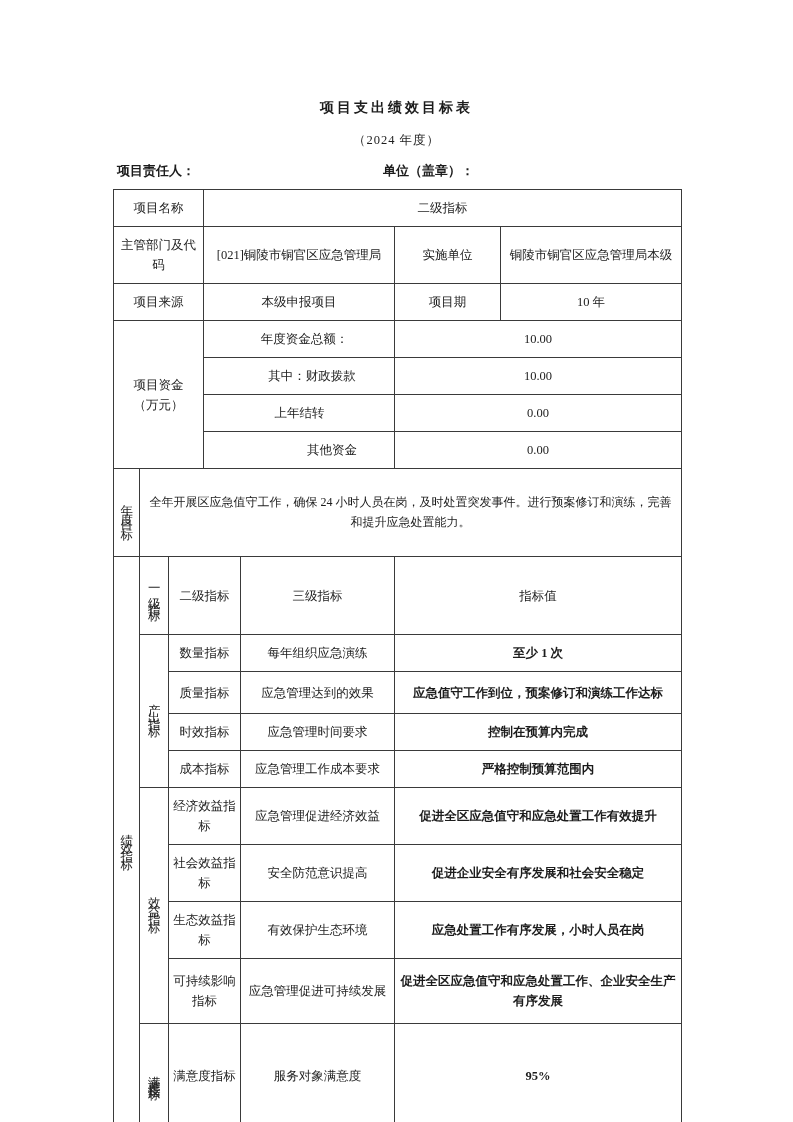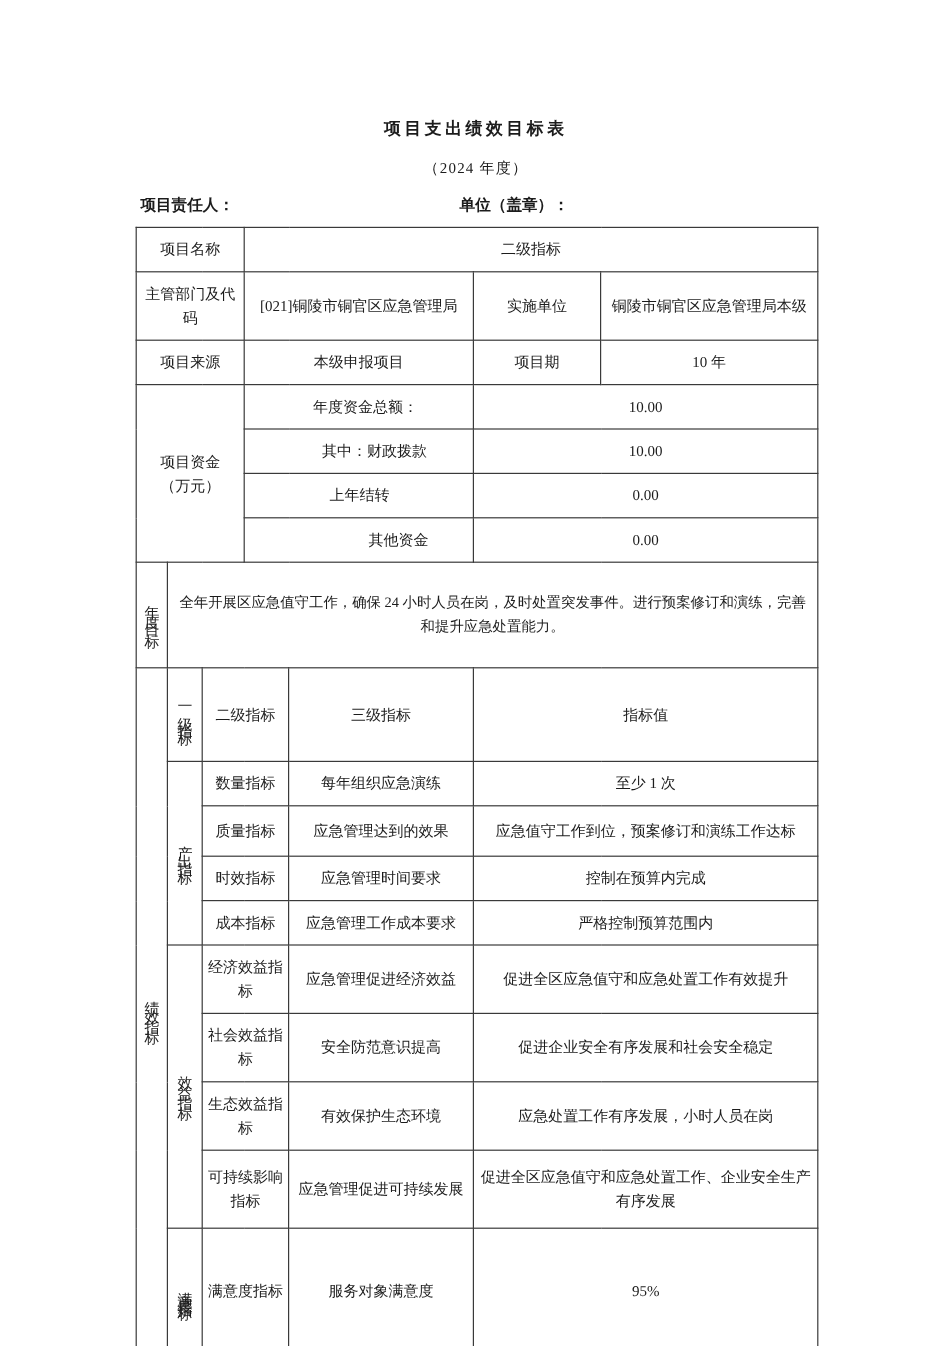--- a/index.html
+++ b/index.html
@@ -47,21 +47,21 @@
   td.fund-name    { text-align:left; }
   td.fund-name.fl0 { padding-left:15px; }
   td.fund-name.fl1 { padding-left:30px; }
   td.fund-name.fl2 { padding-left:5px;  }
   td.fund-name.fl3 { padding-left:70px; }
   td.fund-value   { text-align:right; padding-right:10px; }
   td.goal-text    { text-align:left; padding:0 7px; font-size:12px; line-height:1.9; }
   td.vcell        { padding:0; }
   td.l2-cell      { padding:0 7px; line-height:1.55; }
   td.l3-cell      { padding:0 8px; }
-  td.val-cell     { padding:0 25px; line-height:1.75; }
+  td.val-cell     { padding:0 25px; line-height:1.75;font-weight:bold; }
   .vtext {
     display:inline-block;
     writing-mode:vertical-lr;
     text-orientation:upright;
     letter-spacing:8px;
     line-height:1;
   }
   .vtext-tight { letter-spacing:3px; }
 </style>
 </head>

